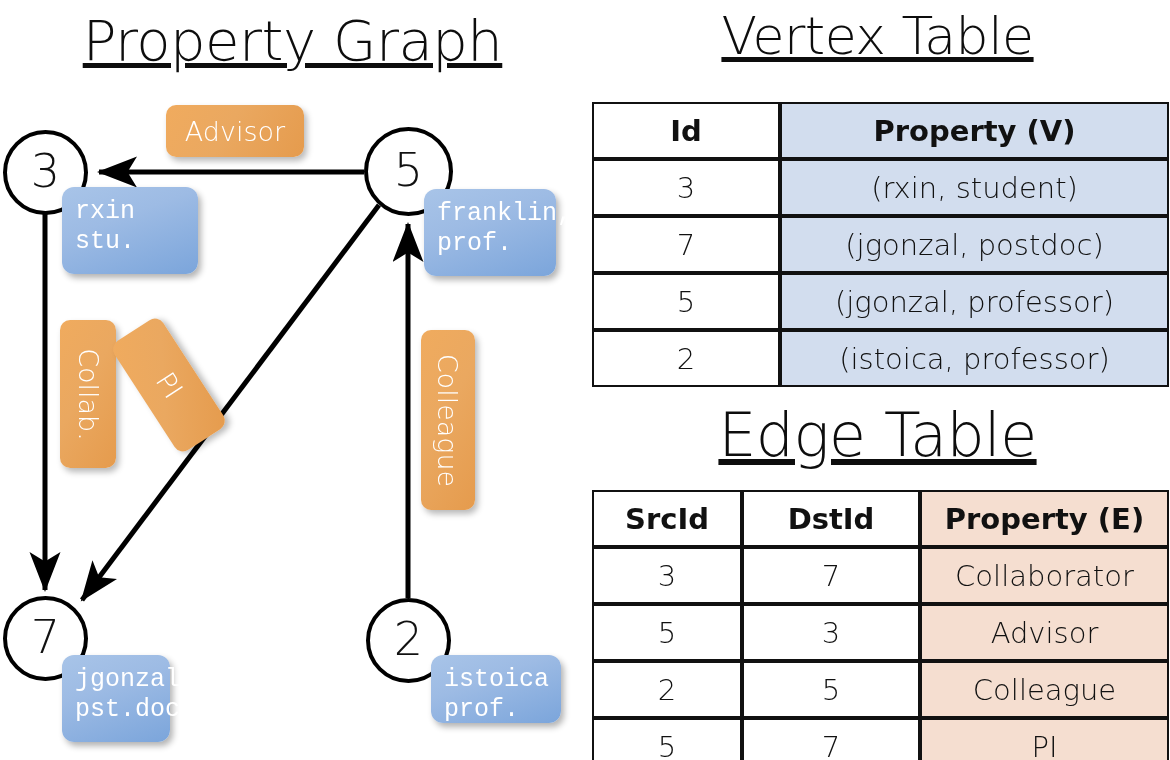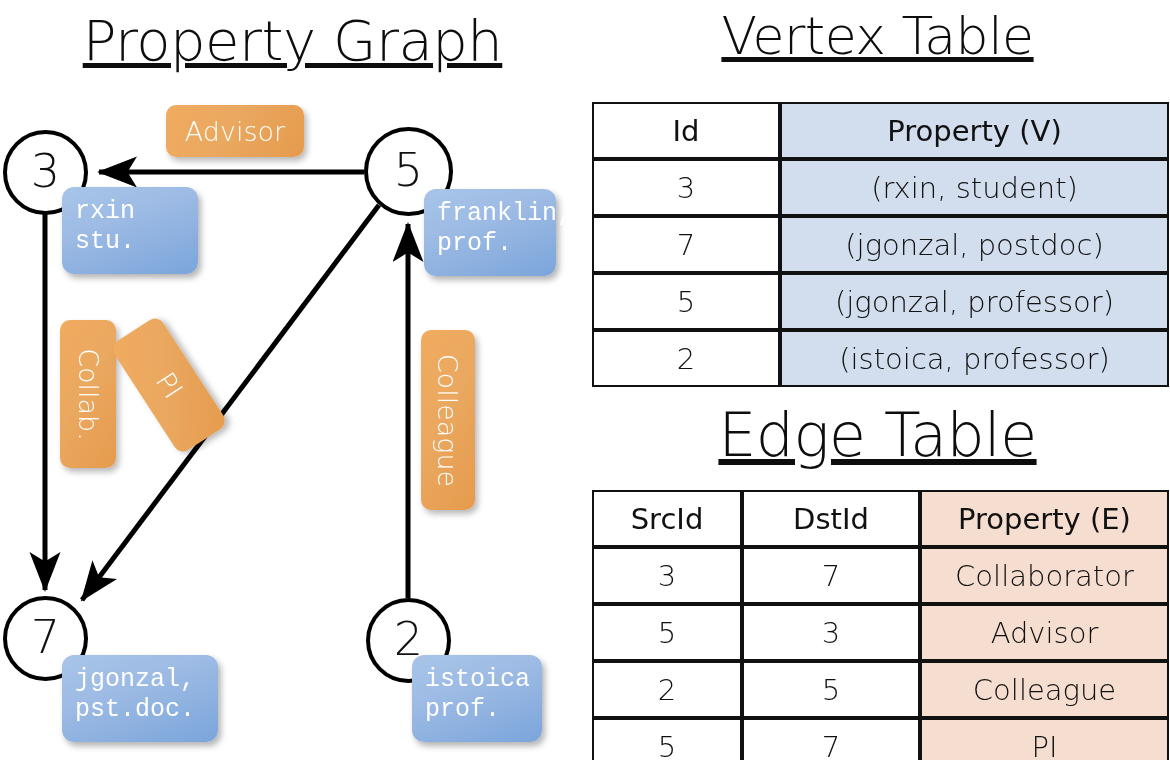--- a/index.html
+++ b/index.html
@@ -78,21 +78,21 @@
     text-align:center;
     font-family:"DejaVu Sans","Liberation Sans",sans-serif;
     font-weight:300;
     font-size:29px;
     color:#111;
     height:53px;
     padding:0;
     background:#ffffff;
     white-space:nowrap;
   }
-  table.grid td.hdr{font-weight:normal;font-size:29px;}
+  table.grid td.hdr{font-weight:bold;font-size:29px;}
   table.grid td.blue{background:#d2ddee;}
   table.grid td.peach{background:#f5ded0;}
 
   #vertex-table{left:592px;top:102px;width:577px;}
   #edge-table{left:592px;top:490px;width:577px;}
 </style>
 </head>
 <body>
 
 <div class="title" id="title-property-graph">Property Graph</div>
@@ -131,25 +131,25 @@
   </div>
 
   <div class="propbox" style="left:62px;top:187px;width:136px;height:87px;">
     <div>rxin</div>
     <div>stu.</div>
   </div>
   <div class="propbox" style="left:424px;top:189px;width:132px;height:87px;">
     <div>franklin,</div>
     <div>prof.</div>
   </div>
-  <div class="propbox" style="left:62px;top:655px;width:156px;height:87px;">
+  <div class="propbox" style="left:62px;top:655px;width:108px;height:87px;">
     <div>jgonzal,</div>
     <div>pst.doc.</div>
   </div>
-  <div class="propbox" style="left:412px;top:655px;width:130px;height:87px;">
+  <div class="propbox" style="left:431px;top:655px;width:130px;height:68px;">
     <div>istoica</div>
     <div>prof.</div>
   </div>
 
   <div class="edgelabel" style="left:166px;top:105px;width:138px;height:52px;">
     <span>Advisor</span>
   </div>
 
   <div class="edgelabel vert" style="left:60px;top:320px;width:56px;height:148px;">
     <span>Collab.</span>

